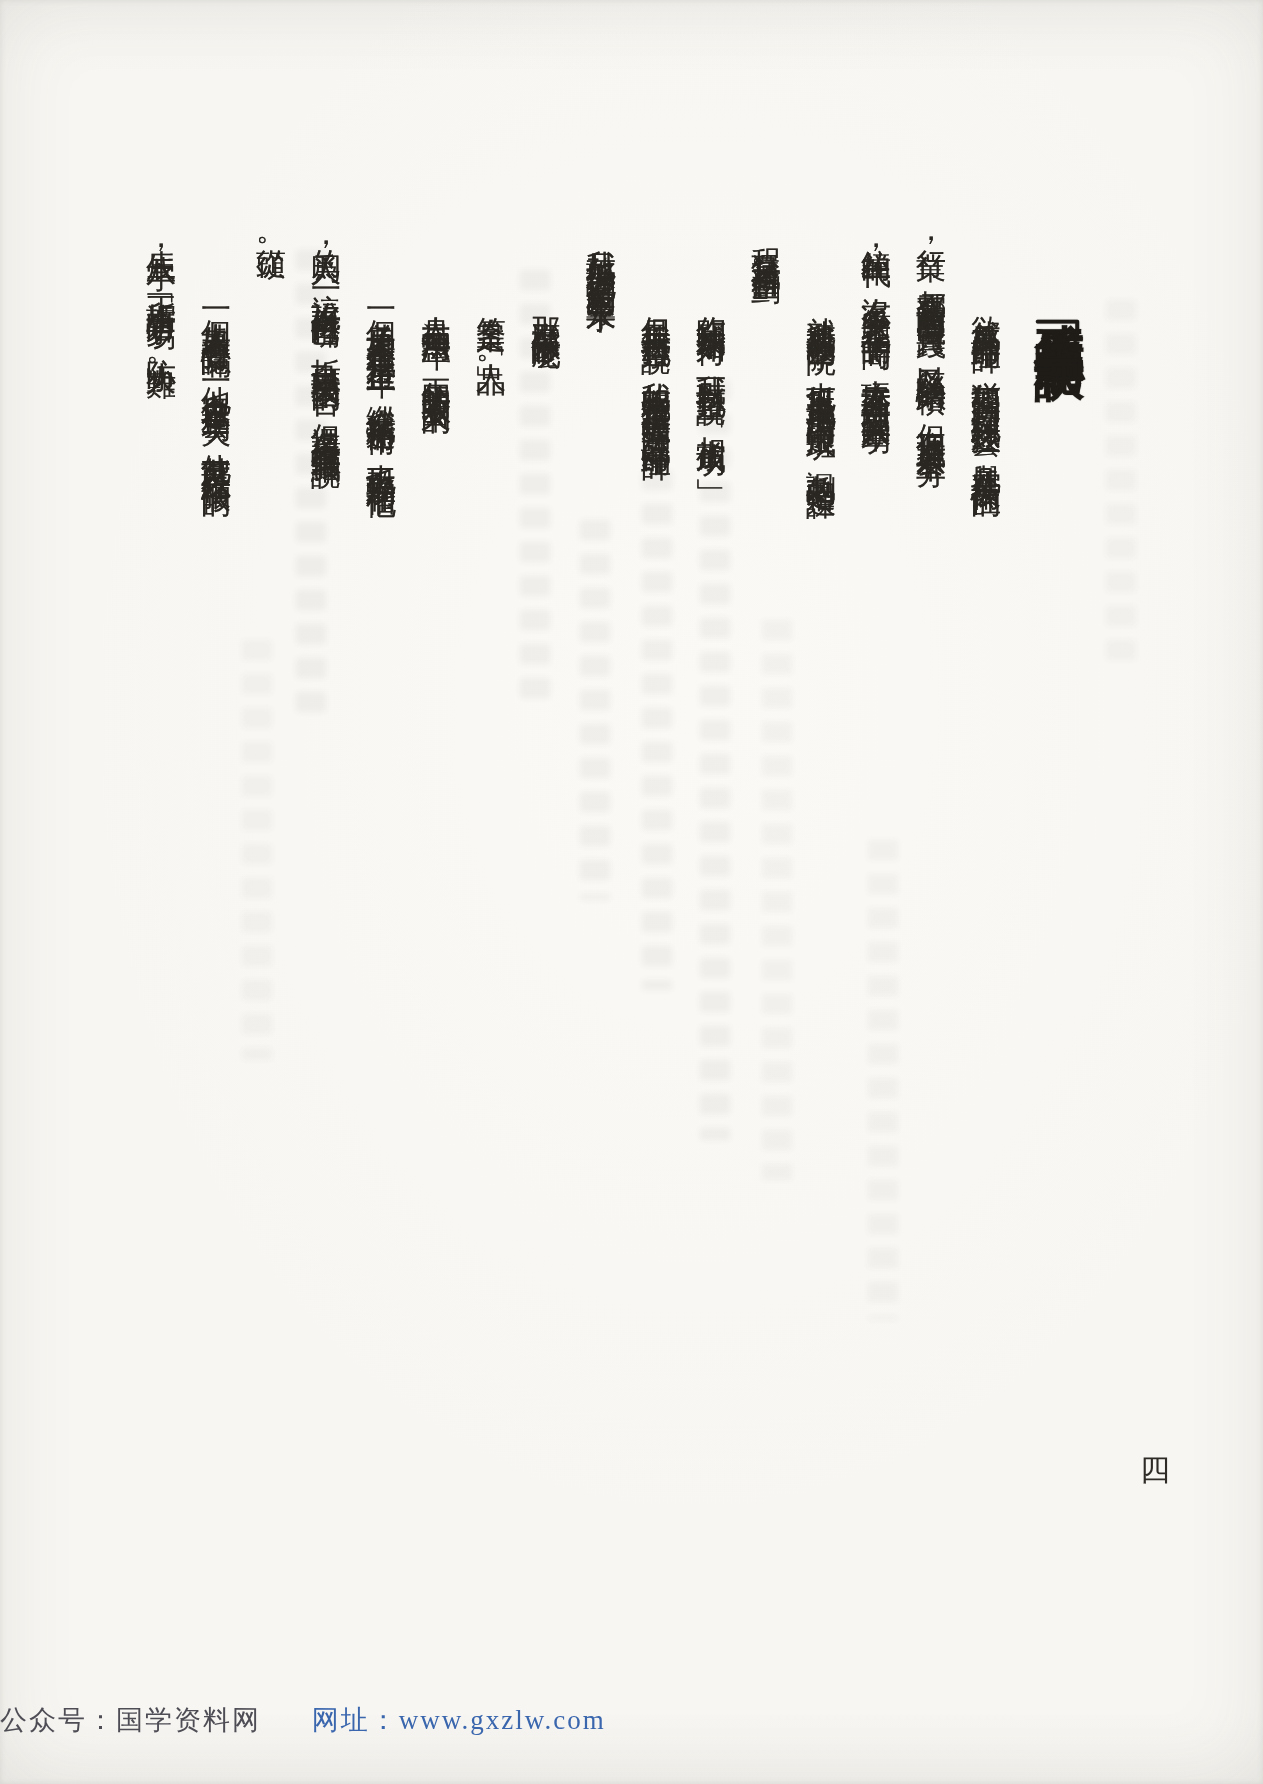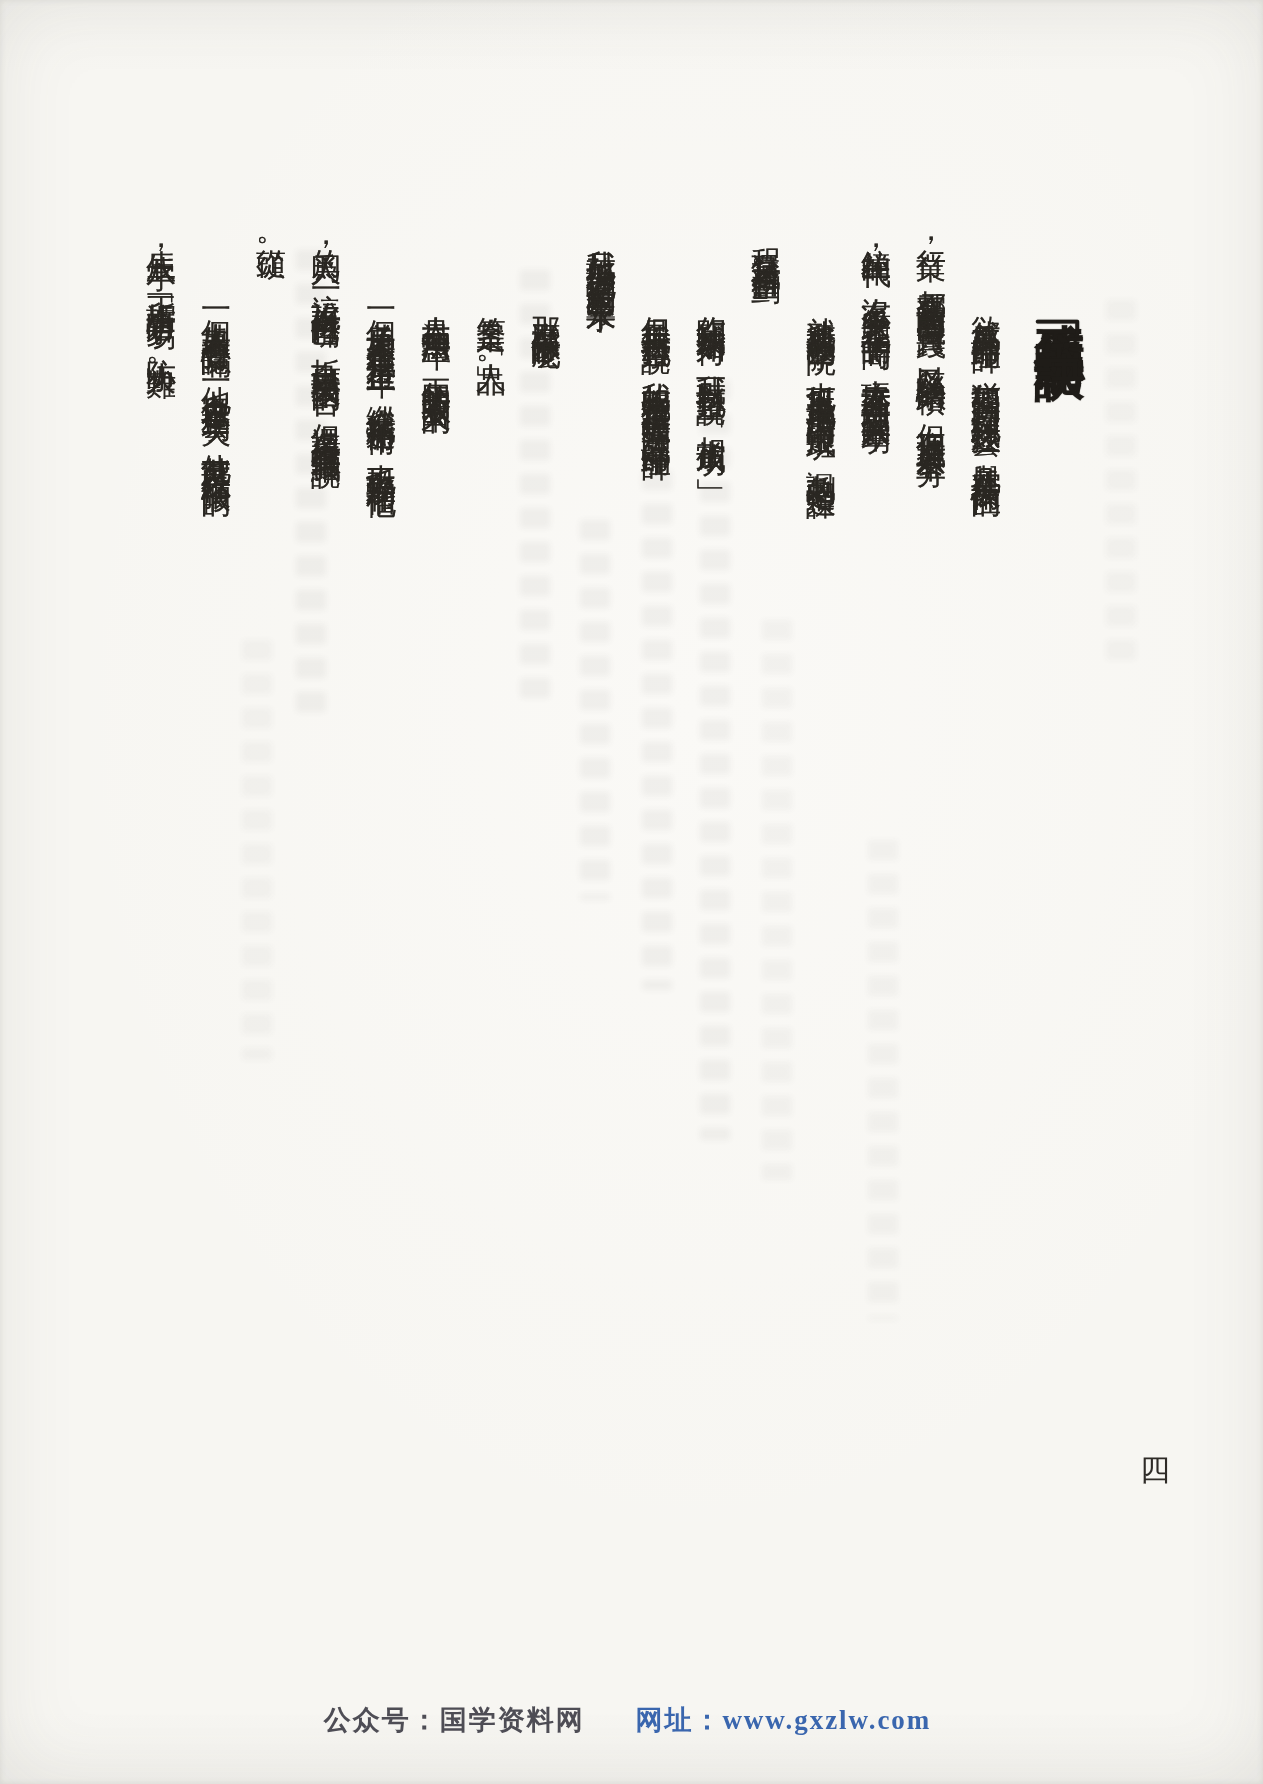--- a/index.html
+++ b/index.html
@@ -48,24 +48,22 @@
   .col.indent{ top:293px; }
   .page-number{
     position:absolute;
     left:1140px;top:1450px;
     font-size:30px;
     color:#2e2b27;
   }
   .footer{
     position:absolute;
     left:0;right:8px;top:1702px;
-    text-align:center;
     font-size:27px;
     letter-spacing:2px;
-    font-weight:bold;
   }
   .footer .wechat{ color:var(--footer-gray,#4e4d55); }
   .footer .site{ color:var(--footer-blue,#3a66ae); margin-left:42px; }
   
   .ghost{
     position:absolute;
     width:30px;
     background:repeating-linear-gradient(180deg,
        rgba(70,68,64,0.55) 0 20px, rgba(70,68,64,0) 20px 34px);
     filter:blur(3px);

